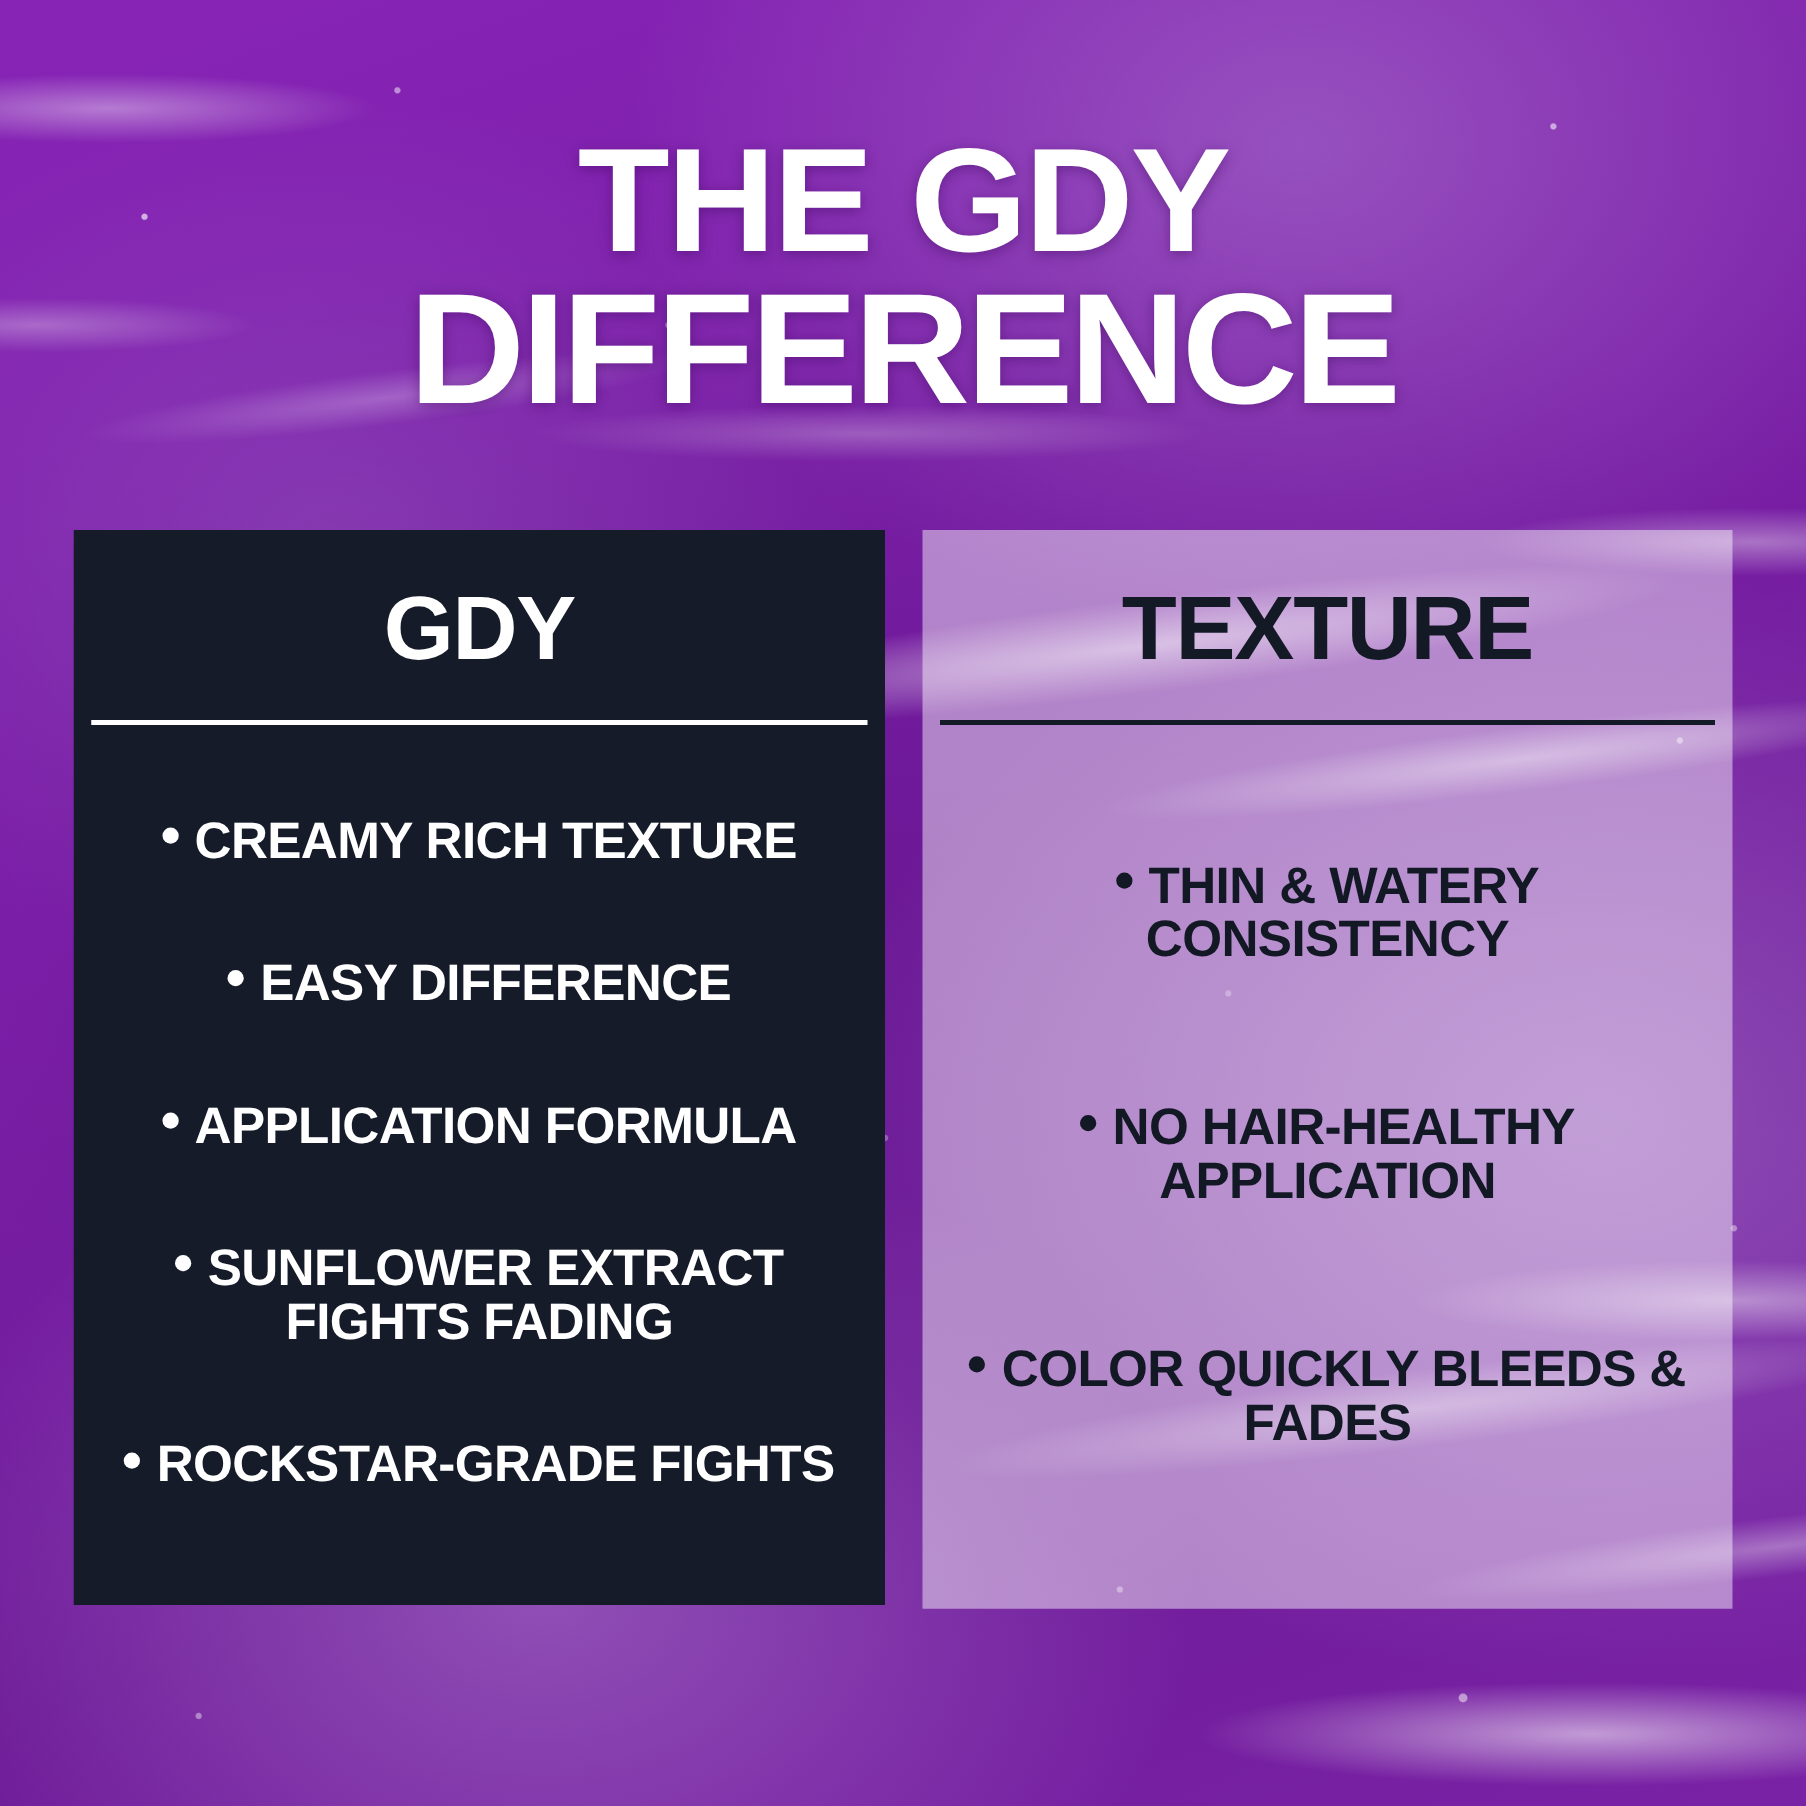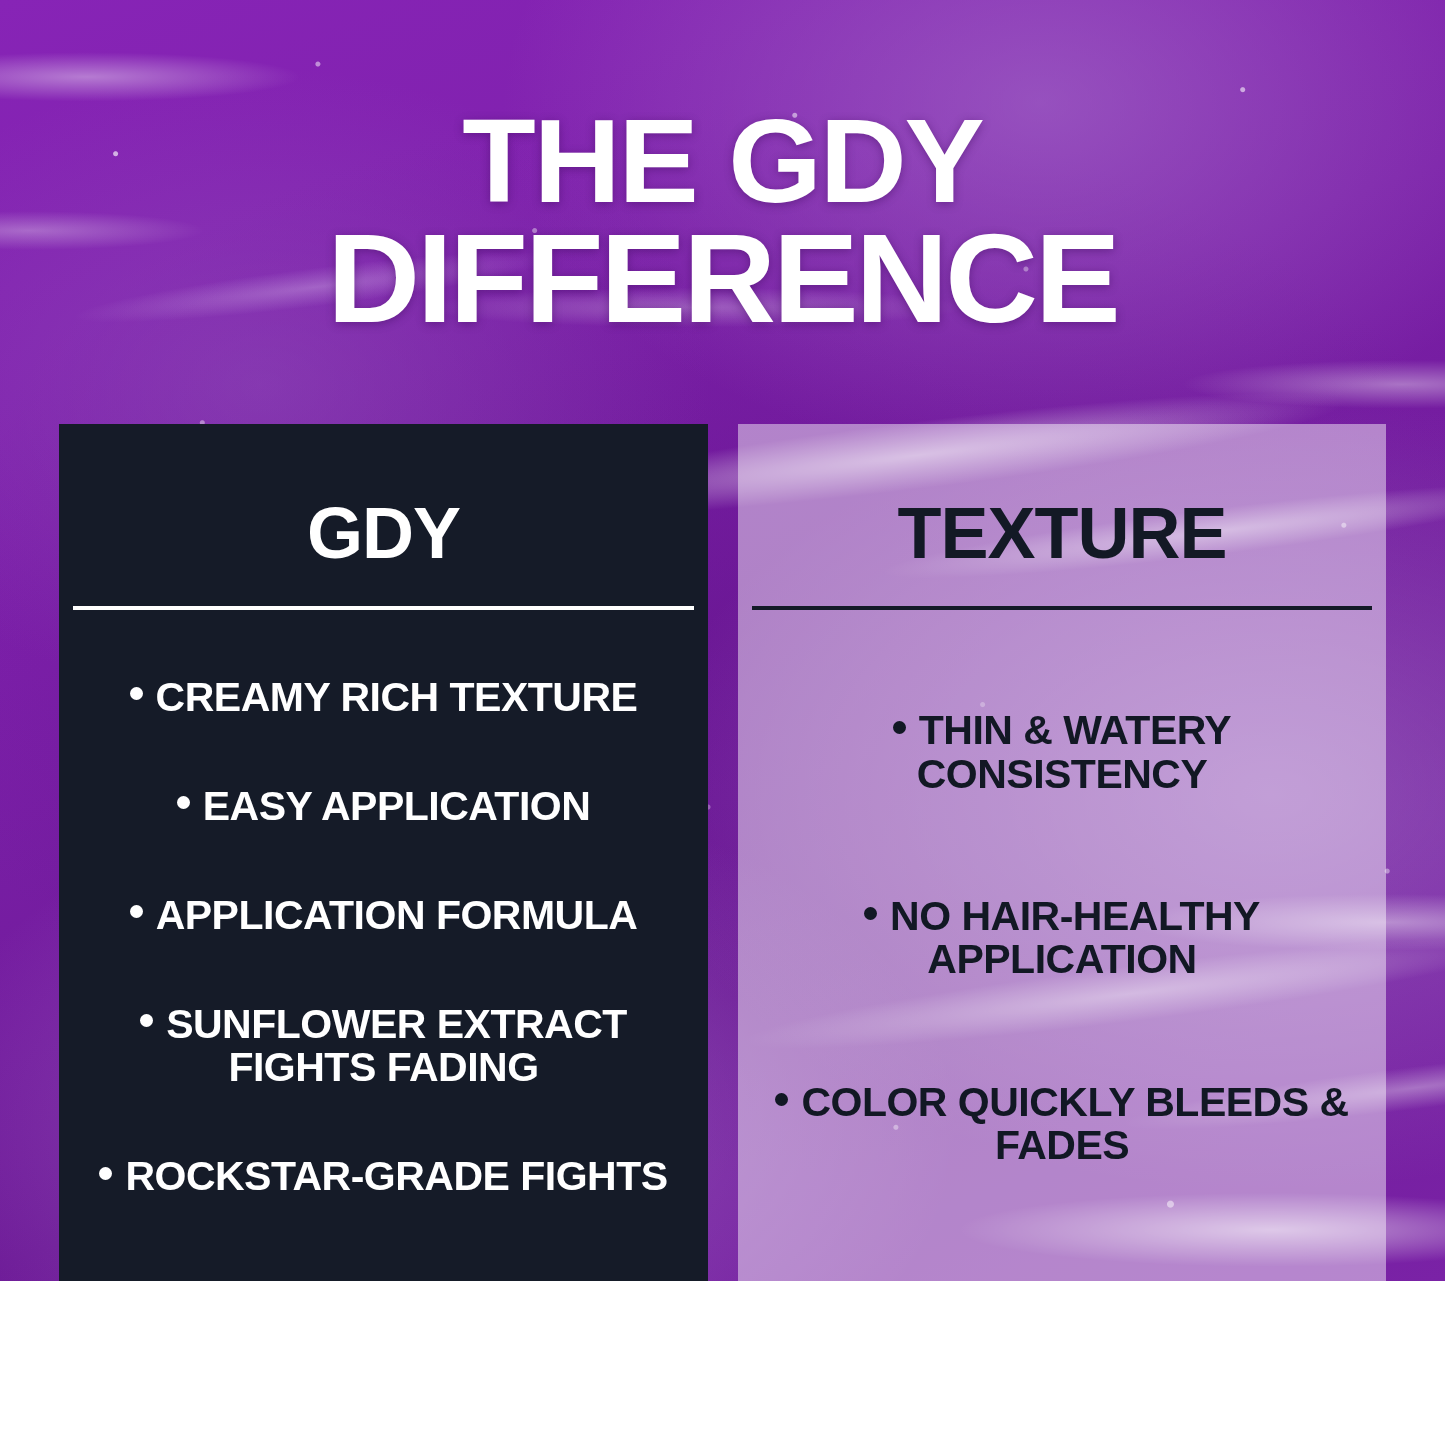--- a/index.html
+++ b/index.html
@@ -7,21 +7,21 @@
   html, body {
     width: 1445px;
     height: 1445px;
     overflow: hidden;
     font-family: "Liberation Sans", sans-serif;
   }
 
   #stage {
     position: relative;
     width: 1445px;
-    height: 1281px;
+    height: 1445px;
     background: #ec4899;
     overflow: hidden;
   }
 
   
   .bg-layer { position: absolute; inset: 0; }
 
   .bg-base {
     background:
       radial-gradient(ellipse 60% 45% at 72% 8%,  rgba(170,120,205,.55) 0%, rgba(123,31,168,0) 62%),
@@ -126,21 +126,21 @@
     width: 648px;
     height: 863px;
     background: rgba(255,255,255,.46);
   }
 
   .panel-title {
     font-weight: 700;
     font-size: 72px;
     letter-spacing: -1px;
     text-align: center;
-    margin-top: 68px;
+    margin-top: 38px;
   }
   .panel-gdy    .panel-title { color: #ffffff; }
   .panel-others .panel-title { color: #131925; }
 
   .panel-rule {
     height: 4px;
     margin-top: 32px;
     width: 100%;
   }
   .panel-gdy    .panel-rule { background: #ffffff; }
@@ -193,21 +193,21 @@
   <h1 class="headline">
     <span class="l1">THE GDY</span>
     <span class="l2">DIFFERENCE</span>
   </h1>
 
   <div class="panel panel-gdy">
     <div class="panel-title">GDY</div>
     <div class="panel-rule"></div>
     <ul class="bullet-list">
       <li class="bullet-item"><span class="bullet-dot"></span><span>CREAMY RICH TEXTURE</span></li>
-      <li class="bullet-item"><span class="bullet-dot"></span><span>EASY APPLICATION</span></li>
+      <li class="bullet-item"><span class="bullet-dot"></span><span>EASY DIFFERENCE</span></li>
       <li class="bullet-item"><span class="bullet-dot"></span><span>APPLICATION FORMULA</span></li>
       <li class="bullet-item"><span class="bullet-dot"></span><span>SUNFLOWER EXTRACT FIGHTS FADING</span></li>
       <li class="bullet-item"><span class="bullet-dot"></span><span>ROCKSTAR-GRADE FIGHTS</span></li>
     </ul>
   </div>
 
   <div class="panel panel-others">
     <div class="panel-title">TEXTURE</div>
     <div class="panel-rule"></div>
     <ul class="bullet-list">

